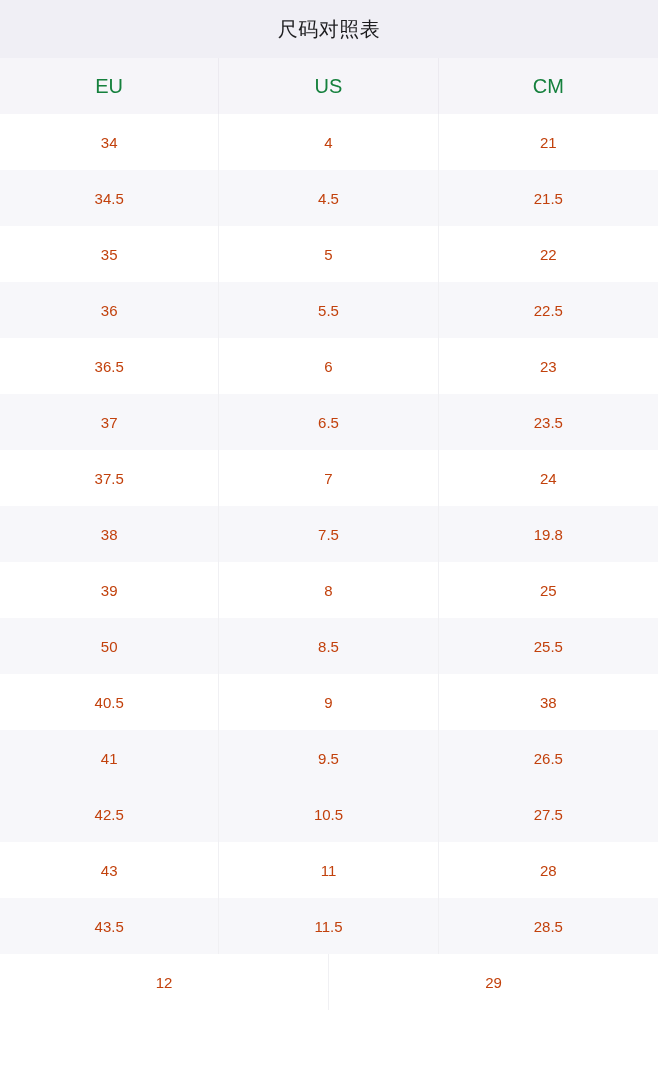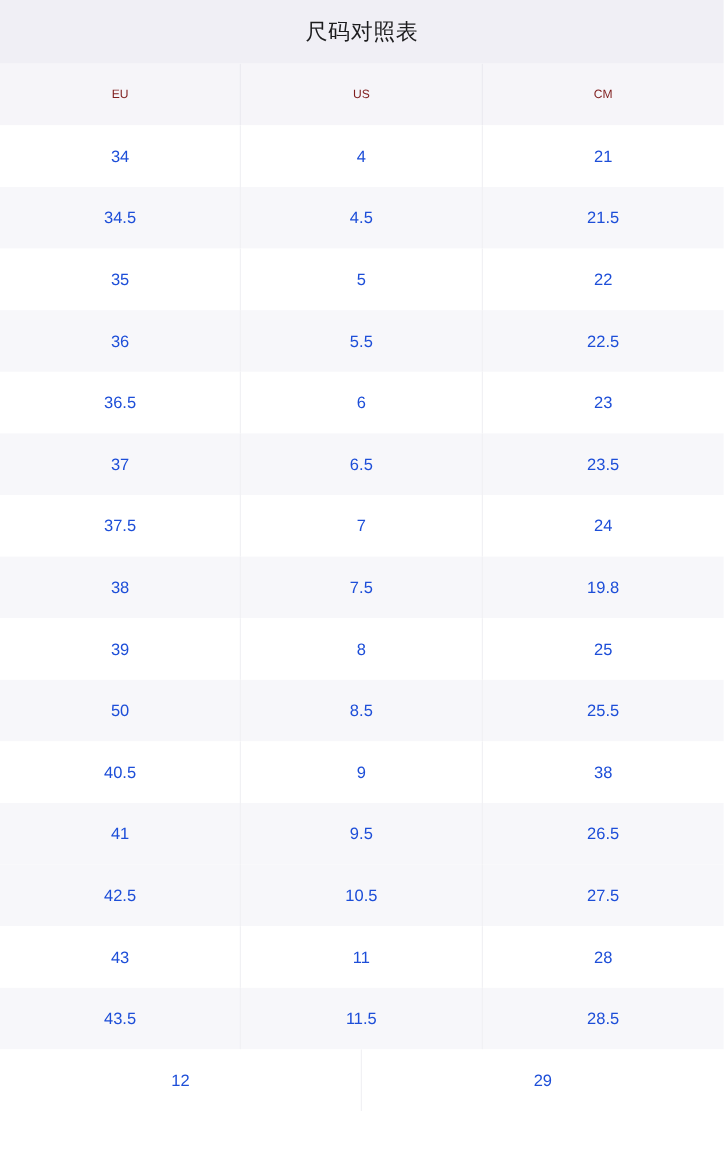--- a/index.html
+++ b/index.html
@@ -70,32 +70,32 @@
   }
 
   .chart-cell {
     flex: 1 1 33.3333%;
     width: 33.3333%;
     box-sizing: border-box;
     display: flex;
     align-items: center;
     justify-content: center;
     font-size: 15px;
-    color: #1d4ed8;
+    color: #c2410c;
     border-right: 1px solid #f0f0f3;
     line-height: 1;
   }
   .chart-cell:last-child {
     border-right: none;
   }
 
   .header-row .chart-cell {
-    font-size: 11px;
+    font-size: 20px;
     font-weight: 400;
-    color: #7f1d1d;
+    color: #15803d;
     border-right: 1px solid #eceaf0;
   }
   .header-row .chart-cell:last-child {
     border-right: none;
   }
 </style>
 </head>
 <body>
 
 <div class="size-chart">

